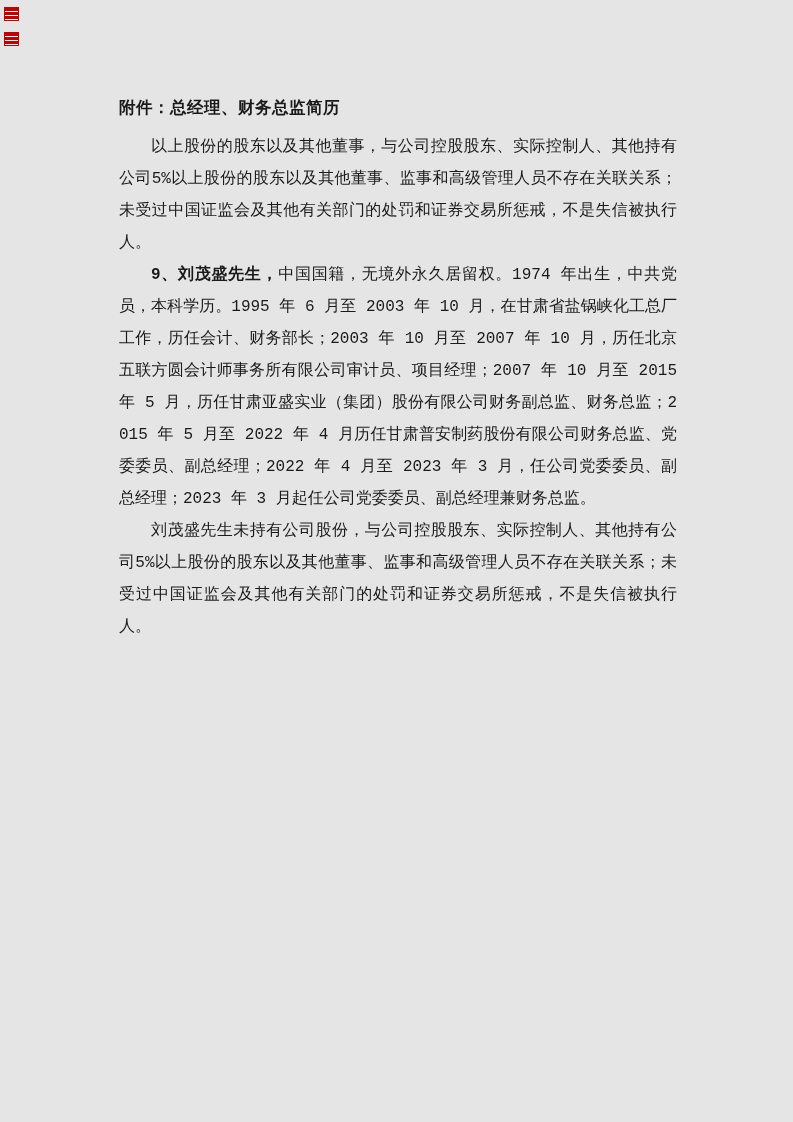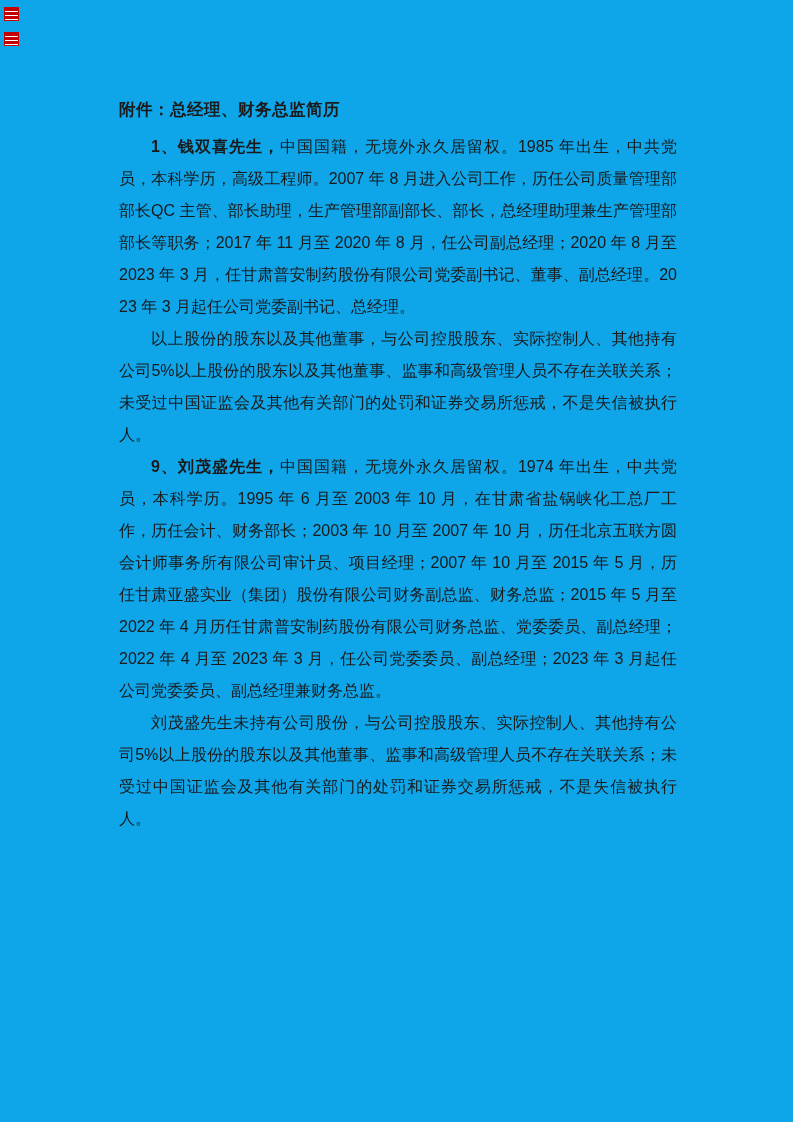--- a/index.html
+++ b/index.html
@@ -4,23 +4,23 @@
 <style>
   html, body {
     margin: 0;
     padding: 0;
     background: #ffffff;
   }
   .page {
     position: relative;
     width: 793px;
     height: 1122px;
-    background: #0ea5e9;
+    background: #e5e5e5;
     overflow: hidden;
-    font-family: Liberation Sans, sans-serif;
+    font-family: Liberation Mono, monospace;
     color: var(--text, #1a1a1a);
   }
   .margin-marks {
     position: absolute;
     left: 5px;
     top: 8px;
     width: 14px;
   }
   .margin-mark {
     width: 13px;
@@ -66,21 +66,20 @@
 
   <div class="margin-marks">
     <div class="margin-mark"></div>
     <div class="margin-mark"></div>
   </div>
 
   <div class="content">
 
     <h1 class="doc-title">附件：总经理、财务总监简历</h1>
 
-    <p class="para"><span class="lead">1、钱双喜先生，</span><span>中国国籍，无境外永久居留权。1985 年出生，中共党员，本科学历，高级工程师。2007 年 8 月进入公司工作，历任公司质量管理部部长QC 主管、部长助理，生产管理部副部长、部长，总经理助理兼生产管理部部长等职务；2017 年 11 月至 2020 年 8 月，任公司副总经理；2020 年 8 月至 2023 年 3 月，任甘肃普安制药股份有限公司党委副书记、董事、副总经理。2023 年 3 月起任公司党委副书记、总经理。</span></p>
 
     <p class="para"><span>以上股份的股东以及其他董事，与公司控股股东、实际控制人、其他持有公司5%以上股份的股东以及其他董事、监事和高级管理人员不存在关联关系；未受过中国证监会及其他有关部门的处罚和证券交易所惩戒，不是失信被执行人。</span></p>
 
     <p class="para"><span class="lead">9、刘茂盛先生，</span><span>中国国籍，无境外永久居留权。1974 年出生，中共党员，本科学历。1995 年 6 月至 2003 年 10 月，在甘肃省盐锅峡化工总厂工作，历任会计、财务部长；2003 年 10 月至 2007 年 10 月，历任北京五联方圆会计师事务所有限公司审计员、项目经理；2007 年 10 月至 2015 年 5 月，历任甘肃亚盛实业（集团）股份有限公司财务副总监、财务总监；2015 年 5 月至 2022 年 4 月历任甘肃普安制药股份有限公司财务总监、党委委员、副总经理；2022 年 4 月至 2023 年 3 月，任公司党委委员、副总经理；2023 年 3 月起任公司党委委员、副总经理兼财务总监。</span></p>
 
     <p class="para"><span>刘茂盛先生未持有公司股份，与公司控股股东、实际控制人、其他持有公司5%以上股份的股东以及其他董事、监事和高级管理人员不存在关联关系；未受过中国证监会及其他有关部门的处罚和证券交易所惩戒，不是失信被执行人。</span></p>
 
   </div>
 </div>
 

